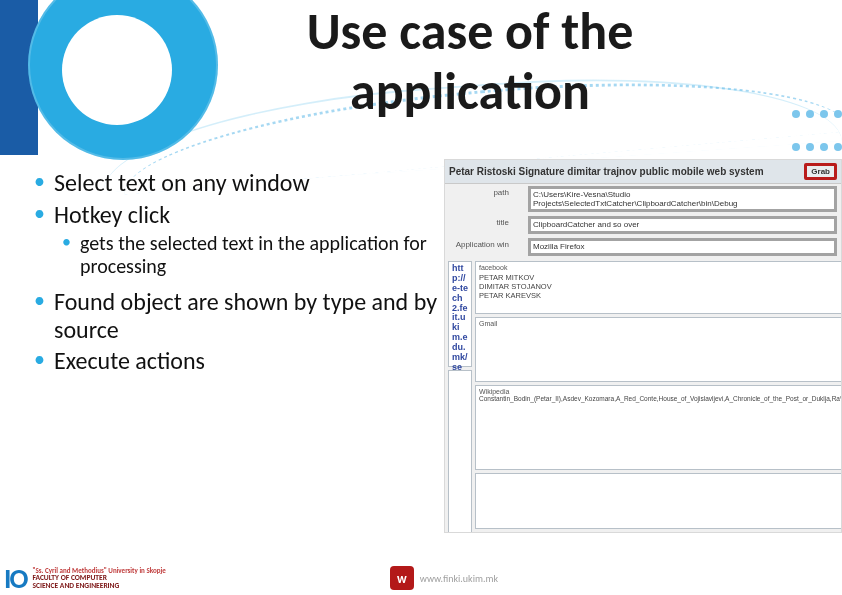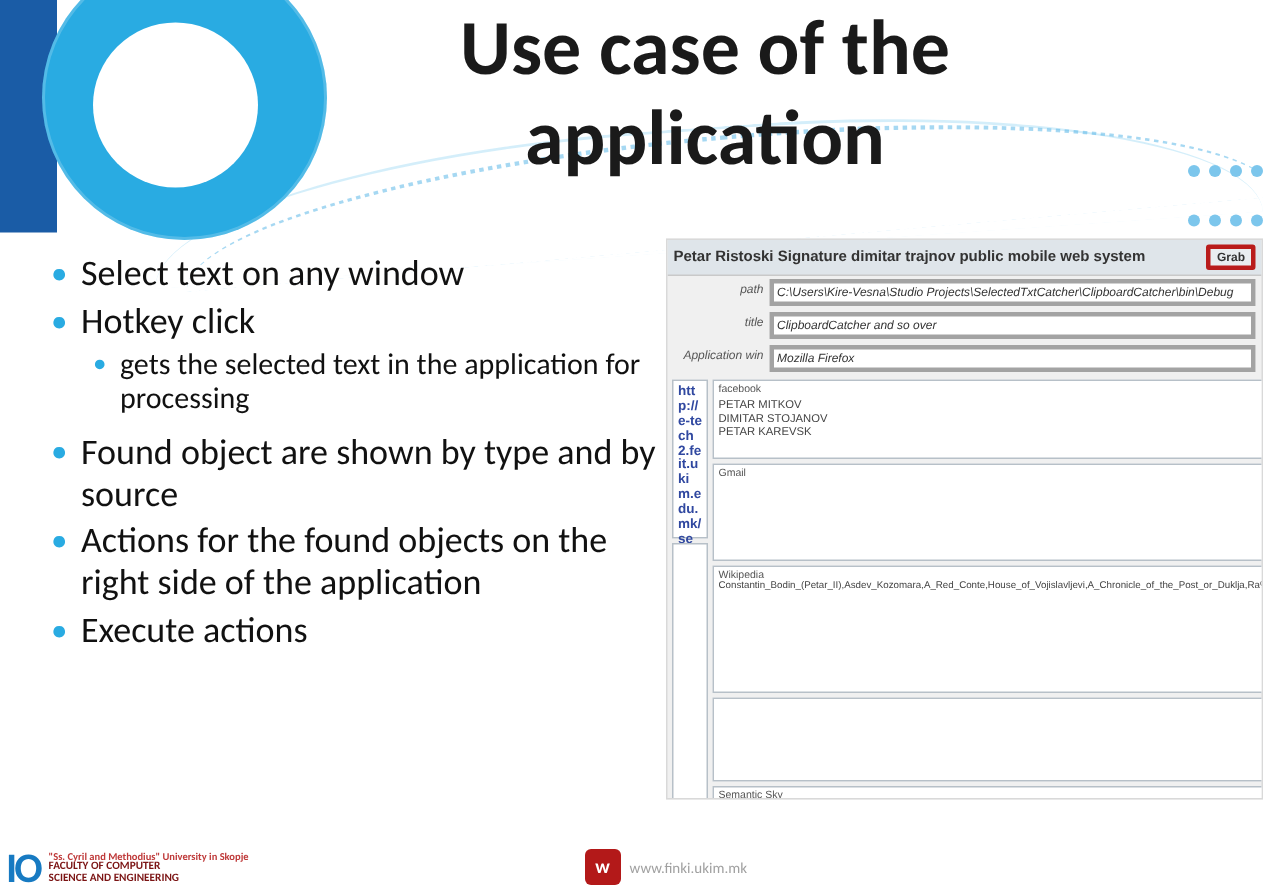--- a/index.html
+++ b/index.html
@@ -164,23 +164,22 @@
   }
   .ss-grab {
     background: #e9edf0;
     font-size: 8px;
     border: 3px solid #b91c1c;
     border-radius: 2px;
     padding: 1px 4px;
   }
   .ss-row {
     display: flex;
-    gap: 4px;
+    gap: 19px;
     padding: 2px 4px;
-    font-style: italic;
   }
   .ss-label {
     font-size: 8px;
     width: 60px;
     text-align: right;
     color: #555;
     padding-top: 2px;
   }
   .ss-input {
     flex: 1;
@@ -315,21 +314,20 @@
   </div>
   <div class="title">Use case of the application</div>
 </div>
 
 <div class="body">
   <div class="bullets">
     <div class="lvl1">Select text on any window</div>
     <div class="lvl1">Hotkey click</div>
     <div class="lvl2">gets the selected text in the application for processing</div>
     <div class="lvl1">Found object are shown by type and by source</div>
-    <div class="lvl1">Actions for the found objects on the right side of the application</div>
     <div class="lvl1">Execute actions</div>
   </div>
 
   <div class="screenshot">
     <div class="ss-topbar">
       <span>Petar Ristoski Signature dimitar trajnov public mobile web system</span>
       <span class="ss-grab">Grab</span>
     </div>
     <div class="ss-row">
       <div class="ss-label">path</div>

